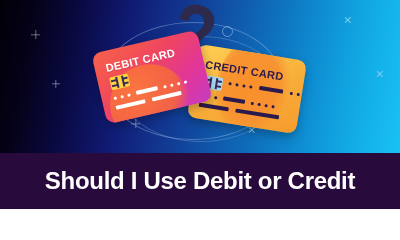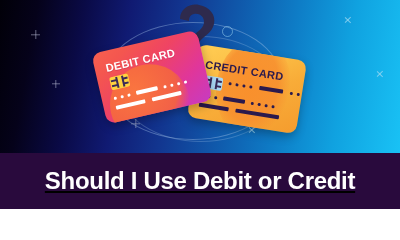--- a/index.html
+++ b/index.html
@@ -216,21 +216,20 @@
   .titlebar {
     position: absolute;
     left: 0;
     top: 153px;
     width: 400px;
     height: 56px;
     background: #290a3d;
     display: flex;
     align-items: center;
     justify-content: center;
-    text-decoration: underline;
   }
   .title-text {
     color: #ffffff;
     font-size: 24px;
     font-weight: 700;
     letter-spacing: -0.3px;
     font-family: "Liberation Sans", sans-serif;
     line-height: 1;
     white-space: nowrap;
   }

